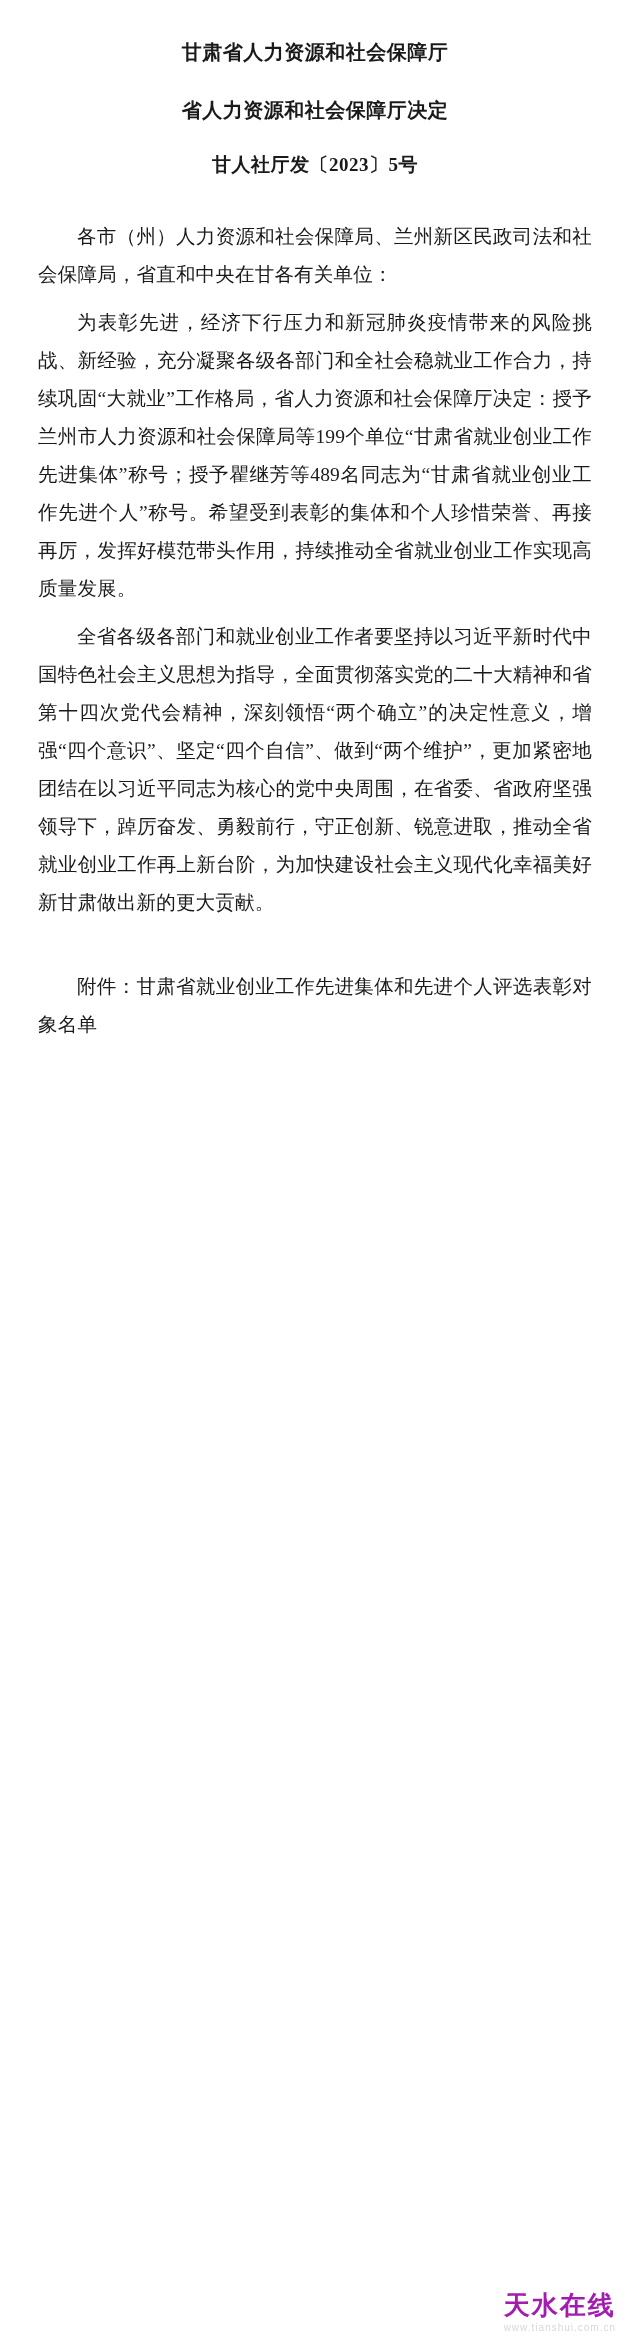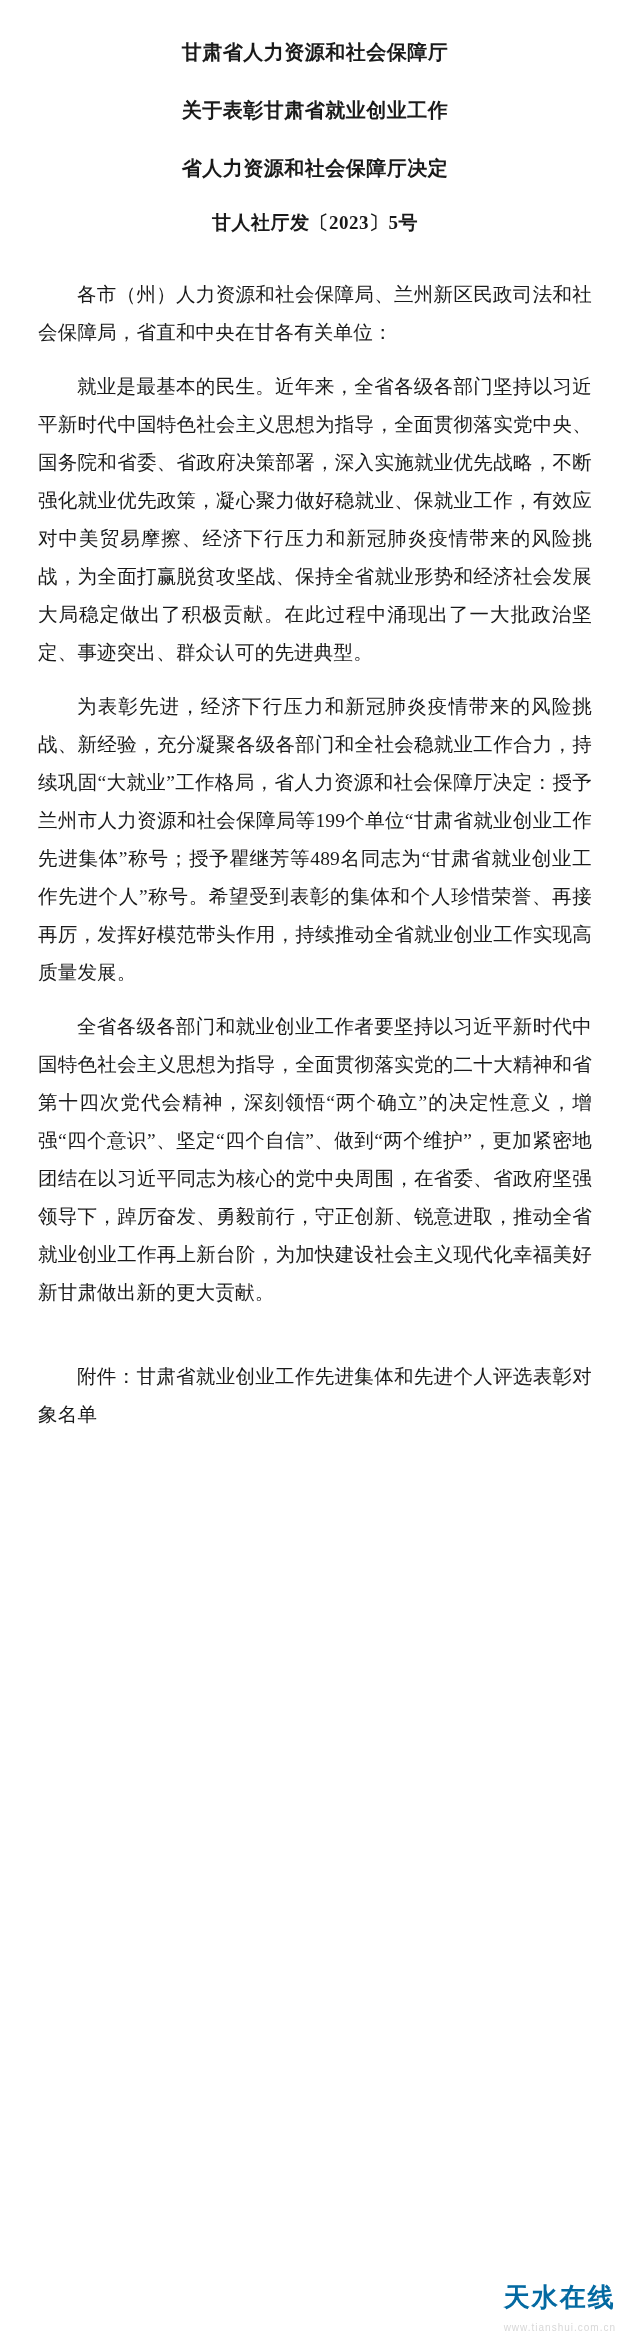--- a/index.html
+++ b/index.html
@@ -42,21 +42,21 @@
     font-size: 19px;
     font-weight: bold;
     letter-spacing: 0.5px;
     margin-bottom: 40px;
   }
   .body-p {
     font-size: 19.5px;
     line-height: 1.95;
     text-align: justify;
     text-justify: inter-ideograph;
-    margin: 16px 0 10px 0;
+    margin: 4px 0 10px 0;
     letter-spacing: 0.2px;
   }
   .indent {
     text-indent: 2em;
   }
   .attachment-block {
     margin-top: 46px;
   }
   .attachment-p {
     font-size: 19.5px;
@@ -72,49 +72,47 @@
     right: 14px;
     bottom: 10px;
     text-align: center;
     user-select: none;
     pointer-events: none;
   }
   .watermark-main {
     font-family: "Liberation Sans", "DejaVu Sans", sans-serif;
     font-size: 26px;
     font-weight: bold;
-    color: #0369a1;
+    color: #a21caf;
     letter-spacing: 2px;
     line-height: 1.1;
     display: block;
   }
   .watermark-sub {
     font-family: "Liberation Sans", "DejaVu Sans", sans-serif;
     font-size: 10px;
     color: #d8d8d8;
     letter-spacing: 1px;
     display: block;
-    margin-top: 10px;
+    margin-top: 2px;
   }
 </style>
 </head>
 <body>
 
 <div class="page">
 
   <div class="doc-title">
     <span class="title-line">甘肃省人力资源和社会保障厅</span>
-    <span class="title-line">关于表彰甘肃省就业创业工作</span>
     <span class="title-line">省人力资源和社会保障厅决定</span>
   </div>
 
   <div class="doc-number">甘人社厅发〔2023〕5号</div>
 
   <p class="body-p indent">各市（州）人力资源和社会保障局、兰州新区民政司法和社会保障局，省直和中央在甘各有关单位：</p>
-  <p class="body-p indent">就业是最基本的民生。近年来，全省各级各部门坚持以习近平新时代中国特色社会主义思想为指导，全面贯彻落实党中央、国务院和省委、省政府决策部署，深入实施就业优先战略，不断强化就业优先政策，凝心聚力做好稳就业、保就业工作，有效应对中美贸易摩擦、经济下行压力和新冠肺炎疫情带来的风险挑战，为全面打赢脱贫攻坚战、保持全省就业形势和经济社会发展大局稳定做出了积极贡献。在此过程中涌现出了一大批政治坚定、事迹突出、群众认可的先进典型。</p>
   <p class="body-p indent">为表彰先进，经济下行压力和新冠肺炎疫情带来的风险挑战、新经验，充分凝聚各级各部门和全社会稳就业工作合力，持续巩固“大就业”工作格局，省人力资源和社会保障厅决定：授予兰州市人力资源和社会保障局等199个单位“甘肃省就业创业工作先进集体”称号；授予瞿继芳等489名同志为“甘肃省就业创业工作先进个人”称号。希望受到表彰的集体和个人珍惜荣誉、再接再厉，发挥好模范带头作用，持续推动全省就业创业工作实现高质量发展。</p>
   <p class="body-p indent">全省各级各部门和就业创业工作者要坚持以习近平新时代中国特色社会主义思想为指导，全面贯彻落实党的二十大精神和省第十四次党代会精神，深刻领悟“两个确立”的决定性意义，增强“四个意识”、坚定“四个自信”、做到“两个维护”，更加紧密地团结在以习近平同志为核心的党中央周围，在省委、省政府坚强领导下，踔厉奋发、勇毅前行，守正创新、锐意进取，推动全省就业创业工作再上新台阶，为加快建设社会主义现代化幸福美好新甘肃做出新的更大贡献。</p>
 
   <div class="attachment-block">
     <p class="attachment-p">附件：甘肃省就业创业工作先进集体和先进个人评选表彰对象名单</p>
   </div>
 
   <div class="watermark">
     <span class="watermark-main">天水在线</span>
     <span class="watermark-sub">www.tianshui.com.cn</span>

